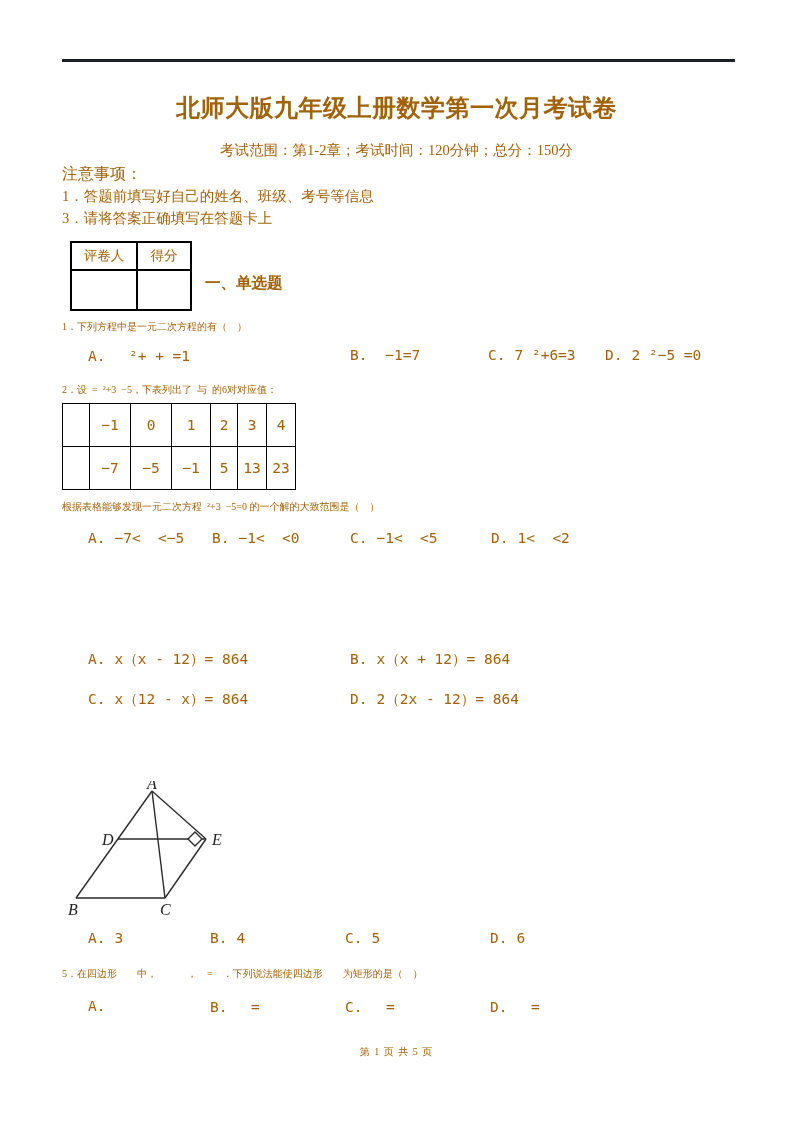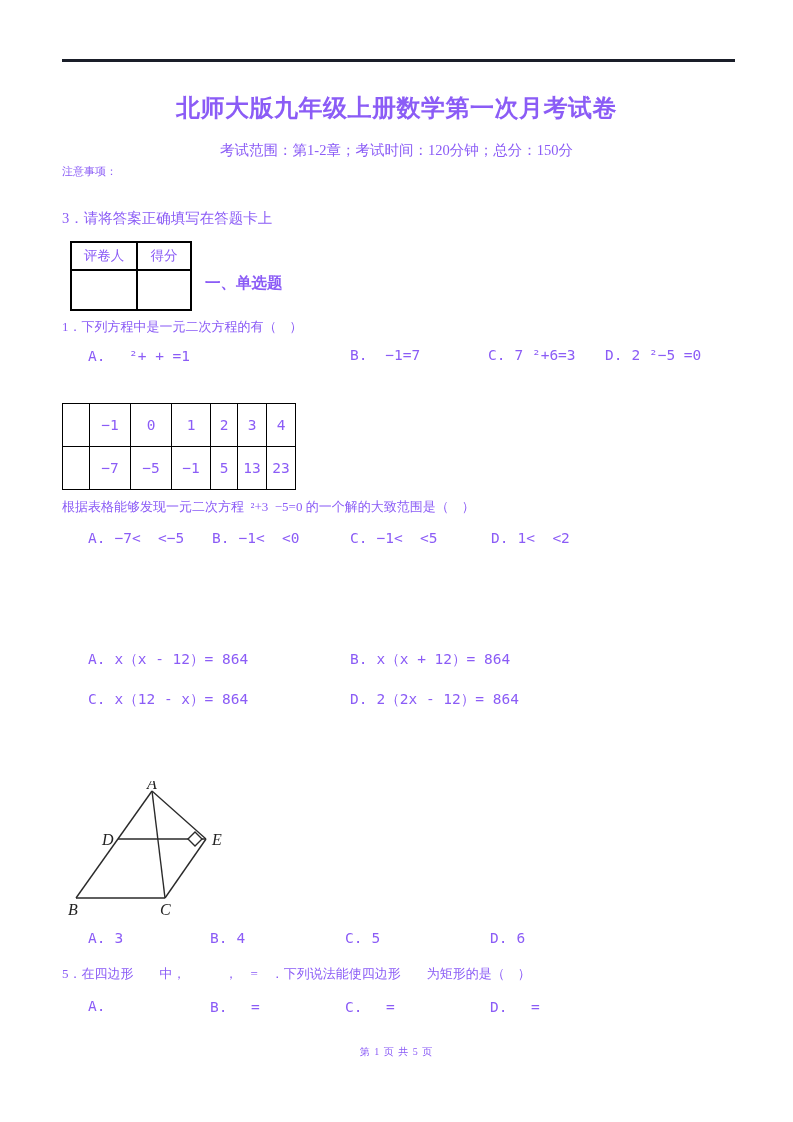--- a/index.html
+++ b/index.html
@@ -1,52 +1,52 @@
 <!DOCTYPE html>
 <html><head>
 <meta charset="utf-8">
 <style>
   html,body { margin:0; padding:0; background:#e8e8e8; }
   .page {
     position:relative;
     width:793px; height:1122px;
     margin:0 auto;
     background:#ffffff;
-    color:#8b5cf6;
+    color:#a16207;
     font-family:"Liberation Serif","DejaVu Serif",serif;
     overflow:hidden;
   }
   .abs { position:absolute; }
   .center { left:0; right:0; text-align:center; }
   .pre { white-space:pre-wrap; }
 
   .top-rule { left:62px; top:59px; width:673px; height:2.5px; background:#1a1e29; }
 
   .title { top:92px; font-size:24px; font-weight:bold; letter-spacing:0.5px; }
   .subtitle { top:141px; font-size:14.5px; }
 
-  .notice-h  { left:62px; top:164px; font-size:11px; }
+  .notice-h  { left:62px; top:164px; font-size:16px; }
   .notice-1  { left:62px; top:187px; font-size:14.5px; }
   .notice-2  { left:62px; top:209px; font-size:14.5px; }
 
   .sec-title { top:227px; font-size:16.5px; font-weight:bold; }
 
   table.grader { left:70px; top:241px; border-collapse:collapse; }
   table.grader td {
     border:2px solid #000; text-align:center; vertical-align:middle;
     font-size:13.5px; padding:0;
   }
   table.grader .c1 { width:64px; }
   table.grader .c2 { width:52px; }
   table.grader .r1 td { height:26px; }
   table.grader .r2 td { height:38px; }
 
   .subsec { left:205px; top:273px; font-size:15.5px; font-weight:bold; }
 
-  .q-text { left:62px; width:673px; font-size:13px; line-height:22px; }
+  .q-text { left:62px; width:673px; font-size:10px; line-height:22px; }
   .q3-par { line-height:42px; text-align:justify; }
   .q4-par { line-height:39px; }
 
   .opts { left:88px; width:647px; display:flex; font-size:15px; }
   .opt { display:flex; align-items:baseline; }
   .opt .lbl {
     font-family:"DejaVu Sans Mono","Liberation Mono",monospace;
     font-size:14.5px; margin-right:9px;
   }
   .opt .txt {
@@ -75,20 +75,21 @@
 <body>
 
 <div class="page">
 
   <div class="abs top-rule"></div>
 
   <div class="abs center title">北师大版九年级上册数学第一次月考试卷</div>
   <div class="abs center subtitle">考试范围：第1-2章；考试时间：120分钟；总分：150分</div>
 
   <div class="abs notice-h">注意事项：</div>
+  <div class="abs notice-1">1．答题前填写好自己的姓名、班级、考号等信息</div>
   <div class="abs notice-2">3．请将答案正确填写在答题卡上</div>
 
 
   <table class="abs grader">
     <tbody>
         <tr class="r1">
       <td class="c1">评卷人</td>
       <td class="c2">得分</td>
     </tr>
     <tr class="r2">
@@ -113,20 +114,21 @@
     <div class="opt" style="width:117px">
       <span class="lbl">C.</span>
       <span class="txt">7 ²+6=3</span>
     </div>
     <div class="opt">
       <span class="lbl">D.</span>
       <span class="txt">2 ²−5 =0</span>
     </div>
   </div>
 
+  <div class="abs q-text pre" style="top:379px">2．设 = ²+3 −5，下表列出了 与 的6对对应值：</div>
   <table class="abs vals">
     <tbody>
         <tr>
       <td class="w0"></td>
       <td class="w1">−1</td>
       <td class="w2">0</td>
       <td class="w3">1</td>
       <td class="w4">2</td>
       <td class="w5">3</td>
       <td class="w6">4</td>

